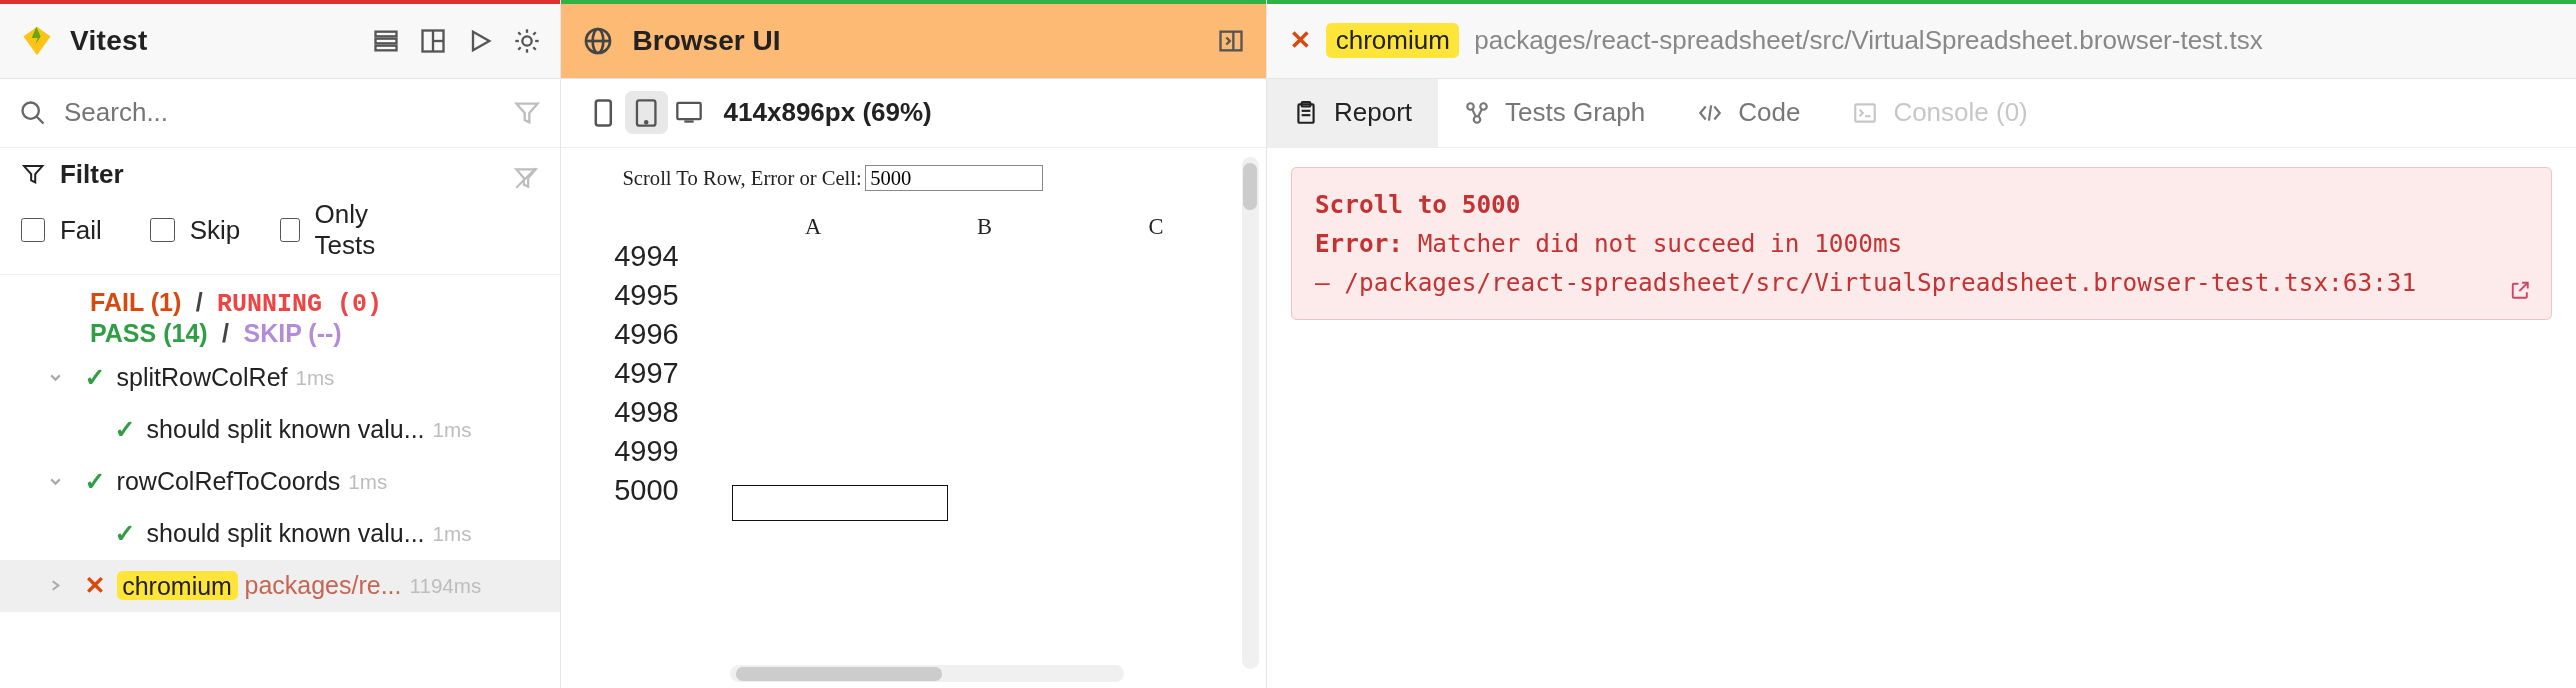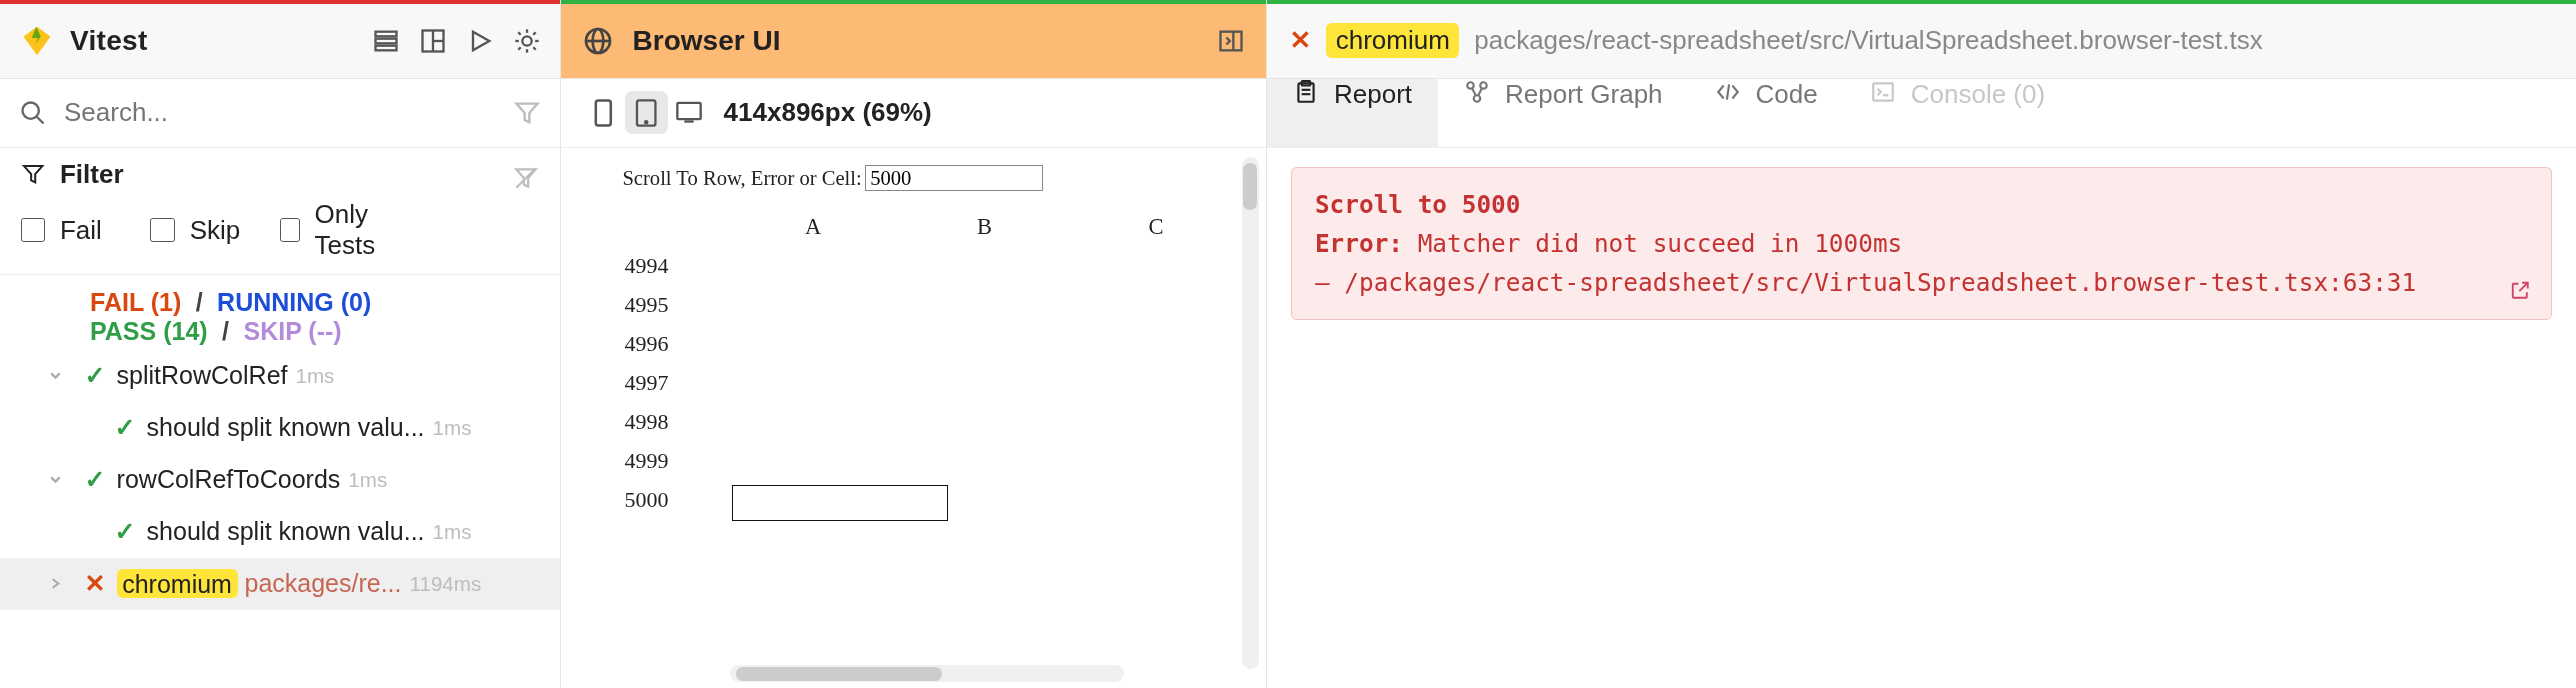--- a/index.html
+++ b/index.html
@@ -24,21 +24,21 @@
 .filter-title { display: flex; align-items: center; font-size: 26px; font-weight: 600; margin-bottom: 9.4px; }
 .filter-funnel { margin-right: 15px; }
 .filter-clear { position: absolute; right: 20.6px; top: 17px; color: #bdbdbd; }
 .filter-grid { display: grid; grid-template-columns: 1fr 1fr 1fr 1fr; gap: 9.4px 0; }
 .check { display: flex; align-items: center; font-size: 26px; }
 .cbox { width: 24.4px; height: 24.4px; border: 1.9px solid #555; border-radius: 2.8px; margin-right: 15px; }
 
 .stats { padding: 13px 20.6px 3.7px 90px; font-size: 25px; font-weight: 600; }
 .stats .sep { color: #444; margin: 0 7.5px; }
 .fail-c { color: #d9480f; }
-.run-c { color: #1d4ed8; }
+.run-c { color: #ef4444; font-family: Liberation Mono, monospace; }
 .pass-c { color: #2f9e44; }
 .skip-c { color: #b38bd8; }
 
 .tree { flex: 1; overflow: auto; }
 .tnode { display: flex; align-items: center; height: 52px; font-size: 25px; padding-left: 17px; padding-right: 9.4px; white-space: nowrap; }
 .tnode .caret { width: 32px; color: #aaa; }
 .tnode .status-ico { width: 32px; display: flex; justify-content: center; }
 .tnode .lbl { padding-left: 5.6px; }
 .tnode .dur { color: #bdbdbd; font-size: 20.6px; margin-left: 8px; }
 .depth1 { padding-left: 47px; }
@@ -59,36 +59,36 @@
 .dev-btn { width: 43px; height: 43px; border-radius: 7.5px; display: flex; align-items: center; justify-content: center; color: #555; }
 .dev-btn.active { background: #e8e8e8; }
 .viewport-text { font-size: 26px; font-weight: 600; margin-left: 13px; }
 
 .browser-body { flex: 1; position: relative; padding: 17px 24.4px; }
 .scroll-label { font-size: 20.6px; font-family: "Times New Roman", serif; padding-left: 37px; }
 .scroll-inp { font-size: 20.6px; font-family: "Times New Roman", serif; width: 178px; border: 0.9px solid #888; padding: 0.9px 3.7px; margin-left: 3.7px; }
 .sheet { margin-top: 22.5px; }
 .sheet-hdr { display: flex; padding-left: 142px; font-size: 22.5px; font-family: "Times New Roman", serif; }
 .sheet-hdr .c { width: 199px; text-align: center; }
-.row { display: flex; align-items: flex-end; height: 39px; font-size: 22px; font-family: Liberation Serif, serif; }
+.row { display: flex; align-items: flex-start; height: 39px; font-size: 29px; font-family: Liberation Sans, sans-serif; }
 .row .rn { width: 94px; text-align: center; padding-left: 28px; }
 .cell-sel { position: absolute; border: 1.9px solid #111; background: #fff; }
 .vscroll { position: absolute; top: 9.4px; right: 7.5px; bottom: 19px; width: 17px; background: #f0f0f0; border-radius: 8.4px; }
 .vthumb { position: absolute; left: 1.9px; right: 1.9px; height: 47px; top: 5.6px; background: #ccc; border-radius: 6.6px; }
 .hscroll { position: absolute; left: 169px; bottom: 5.6px; width: 394px; height: 17px; background: #f0f0f0; border-radius: 8.4px; }
 .hthumb { position: absolute; top: 1.9px; bottom: 1.9px; left: 5.6px; width: 206px; background: #ccc; border-radius: 6.6px; }
 
 
 .col-right { flex: 1; display: flex; flex-direction: column; }
 .rhdr { height: 75px; border-bottom: 1.9px solid #e5e5e5; background: #f8f8f8; display: flex; align-items: center; padding: 0 22.5px; font-size: 26px; gap: 15px; }
 .rhdr .x { color: #d9480f; font-weight: 700; }
 .rhdr .pill { background: #ffe43a; border-radius: 5.6px; padding: 1.9px 9.4px; }
 .rhdr .path { color: #888; }
 .tabs { height: 69px; border-bottom: 1.9px solid #eee; display: flex; align-items: stretch; }
-.tab { display: flex; padding: 0 26px; font-size: 26px; gap: 15px; color: #777; }
+.tab { display: flex; align-items: center; padding: 0 26px; font-size: 26px; gap: 15px; color: #777; }
 .tab.active { background: #efefef; color: #222; }
 .tab.disabled { color: #c7c7c7; }
 
 .err-box { margin: 19px 24.4px; border: 0.9px solid #f3c1c1; background: #fdeaea; border-radius: 5.6px; padding: 17px 22.5px; font-size: 24.4px; font-family: ui-monospace, SFMono-Regular, Menlo, Consolas, monospace; color: #c43232; line-height: 1.6; position: relative; }
 .err-title { font-weight: 700; }
 .ext-ico { position: absolute; right: 19px; bottom: 17px; color: #c46; }
 </style>
 </head>
 <body>
 
@@ -328,21 +328,21 @@
         <span>Report</span>
       </div>
       <div class="tab">
         <svg width="26" height="26" viewBox="0 0 24 24" fill="none" stroke="currentColor" stroke-width="2">
             <circle cx="6" cy="6" r="3"></circle>
             <circle cx="18" cy="6" r="3"></circle>
             <circle cx="12" cy="18" r="3"></circle>
             <line x1="7.5" y1="8.5" x2="11" y2="15.5"></line>
             <line x1="16.5" y1="8.5" x2="13" y2="15.5"></line>
           </svg>
-        <span>Report Graph</span>
+        <span>Tests Graph</span>
       </div>
       <div class="tab">
         <svg width="26" height="26" viewBox="0 0 24 24" fill="none" stroke="currentColor" stroke-width="2">
             <polyline points="8,6 3,12 8,18"></polyline>
             <polyline points="16,6 21,12 16,18"></polyline>
             <line x1="13" y1="5" x2="11" y2="19"></line>
           </svg>
         <span>Code</span>
       </div>
       <div class="tab disabled">

